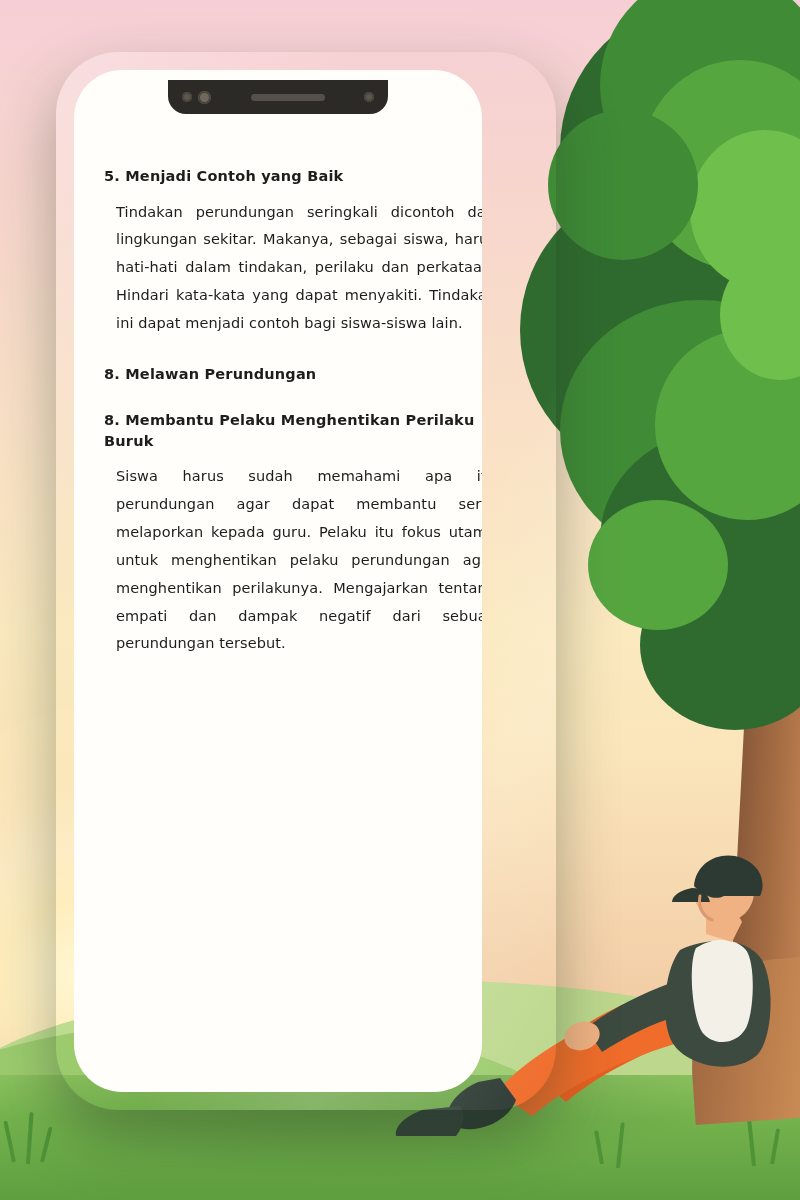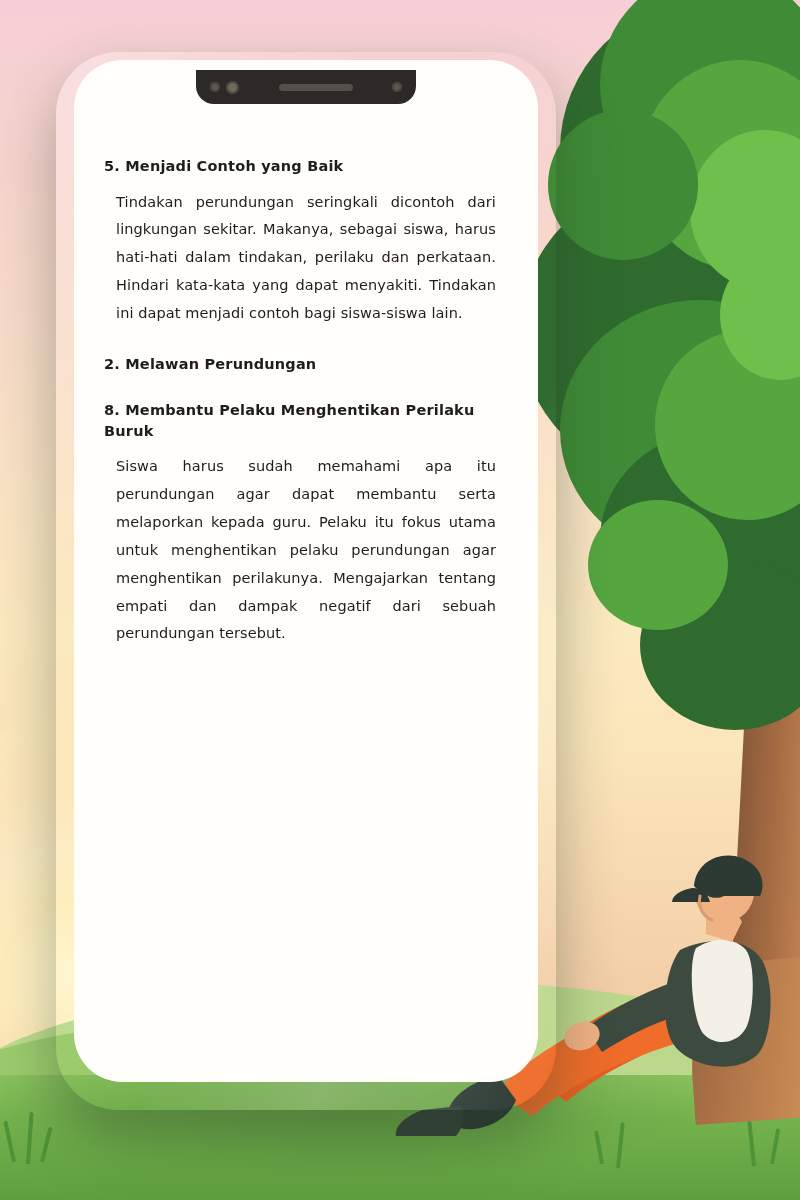--- a/index.html
+++ b/index.html
@@ -129,22 +129,22 @@
   }
   .phone-frame-sheen {
     position: absolute;
     inset: 0;
     border-radius: 62px;
     background: linear-gradient(120deg, rgba(255,255,255,.30) 0%, rgba(255,255,255,0) 28%, rgba(255,255,255,0) 62%, rgba(255,255,255,.18) 78%, rgba(255,255,255,0) 100%);
     pointer-events: none;
   }
   .screen {
     position: absolute;
-    left: 18px; top: 8px;
-    width: 464px; height: 1022px;
+    left: 18px; top: 18px;
+    width: 408px; height: 1022px;
     background: #fffefb;
     border-radius: 48px;
     overflow: hidden;
   }
   .notch {
     position: absolute;
     left: 50%;
     transform: translateX(-50%);
     top: 10px;
     width: 220px; height: 34px;
@@ -295,21 +295,21 @@
       </div>
 
       <div class="doc">
 
         <div class="sec">
           <p class="sec-title">5. Menjadi Contoh yang Baik</p>
           <p class="sec-body">Tindakan perundungan seringkali dicontoh dari lingkungan sekitar. Makanya, sebagai siswa, harus hati-hati dalam tindakan, perilaku dan perkataan. Hindari kata-kata yang dapat menyakiti. Tindakan ini dapat menjadi contoh bagi siswa-siswa lain.</p>
         </div>
 
         <div class="sec">
-          <p class="sec-title">2. Melawan Perundungan</p>
+          <p class="sec-title">8. Melawan Perundungan</p>
         </div>
 
         <div class="sec">
           <p class="sec-title">8. Membantu Pelaku Menghentikan Perilaku Buruk</p>
           <p class="sec-body">Siswa harus sudah memahami apa itu perundungan agar dapat membantu serta melaporkan kepada guru. Pelaku itu fokus utama untuk menghentikan pelaku perundungan agar menghentikan perilakunya. Mengajarkan tentang empati dan dampak negatif dari sebuah perundungan tersebut.</p>
         </div>
 
       </div>
     </div>
   </div>

